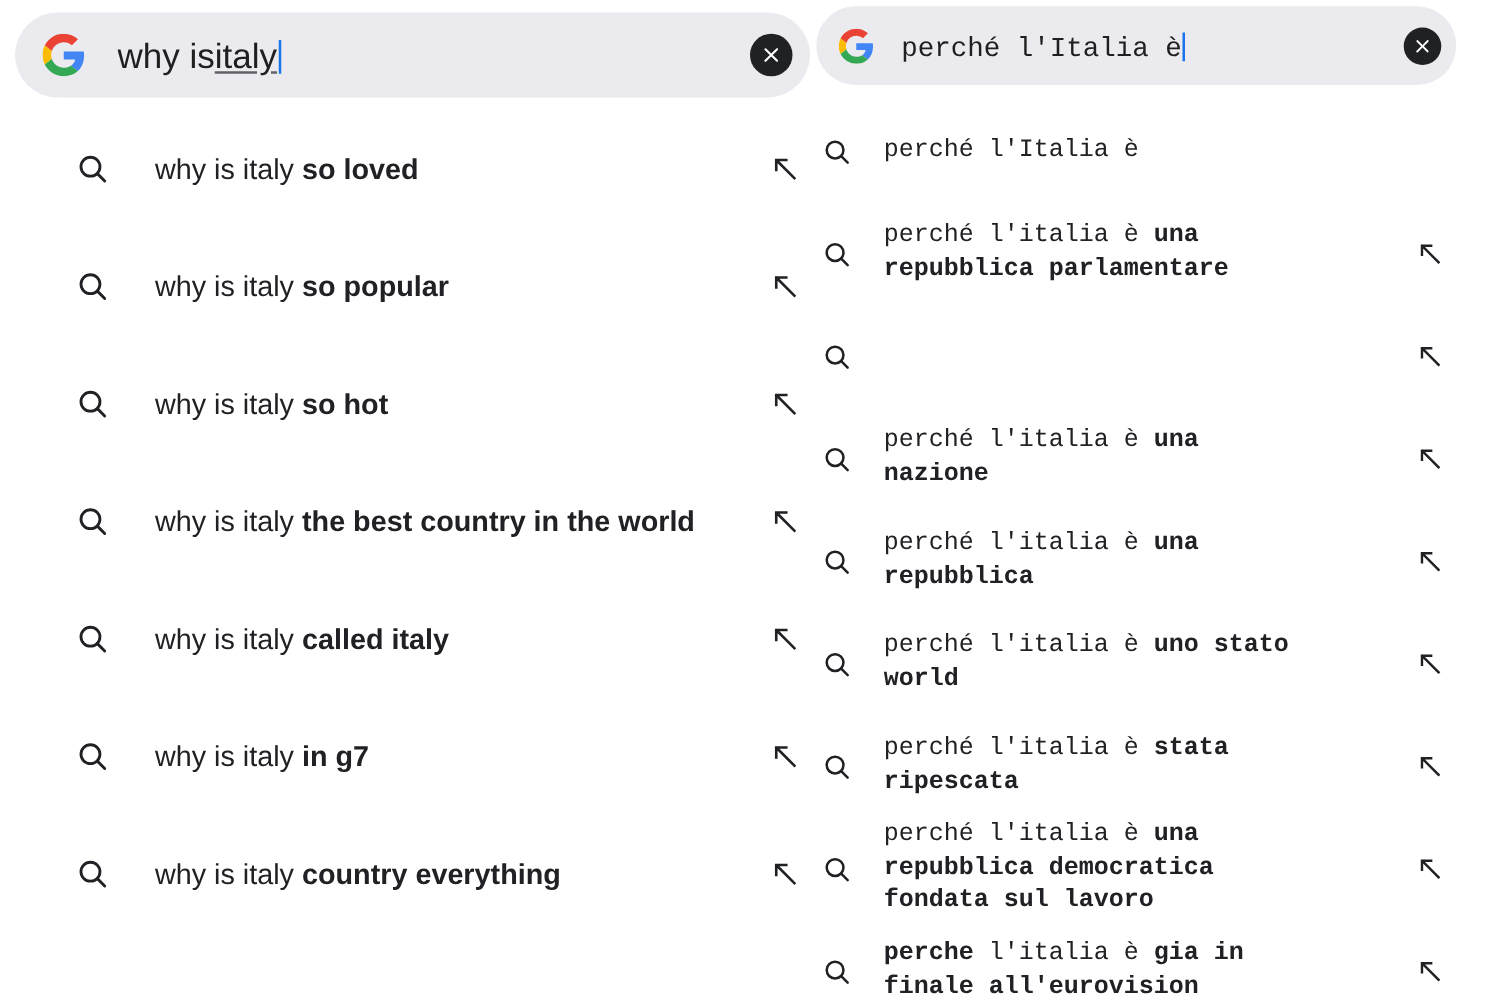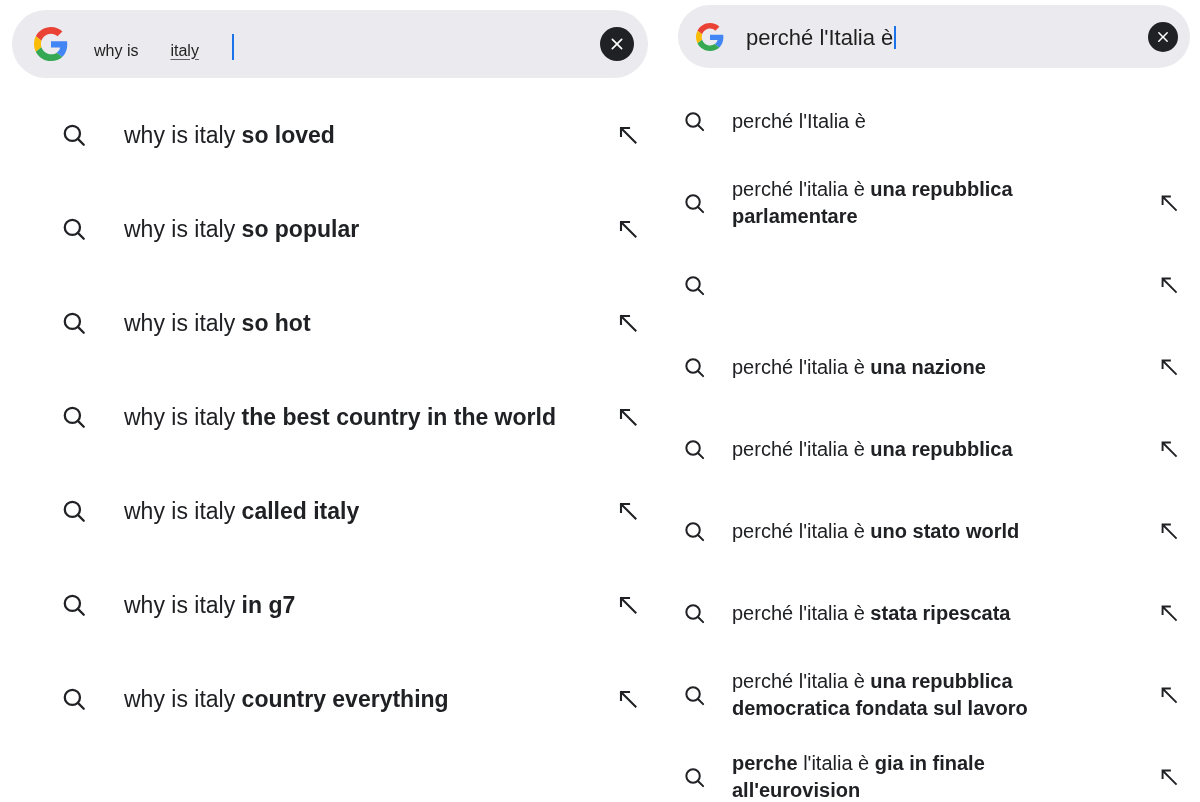--- a/index.html
+++ b/index.html
@@ -16,21 +16,21 @@
     position: relative;
   }
 
   .panel {
     position: absolute;
     top: 0;
     height: 802px;
     overflow: hidden;
   }
   .panel-left  { left: 0;     width: 665px; }
-  .panel-right { left: 665px; width: 535px; }
+  .panel-right { left: 640px; width: 535px; font-family: Liberation Mono, monospace; }
 
   
   .searchbar {
     position: absolute;
     display: flex;
     align-items: center;
     background: #eaeaef;
     border-radius: 999px;
     box-sizing: border-box;
   }
@@ -51,21 +51,21 @@
 
   .query {
     flex: 1 1 auto;
     display: flex;
     align-items: baseline;
     white-space: nowrap;
     overflow: hidden;
     font-weight: 400;
     color: #1f1f1f;
   }
-  .panel-left  .query { font-size: 16px; gap: 32px; }
+  .panel-left  .query { font-size: 28px; }
   .panel-right .query { font-size: 22px; }
 
   .query .plain { }
   .query .spell {
     text-decoration: underline;
     text-decoration-color: #5f6368;
     text-underline-offset: 3px;
   }
   .caret {
     display: inline-block;

